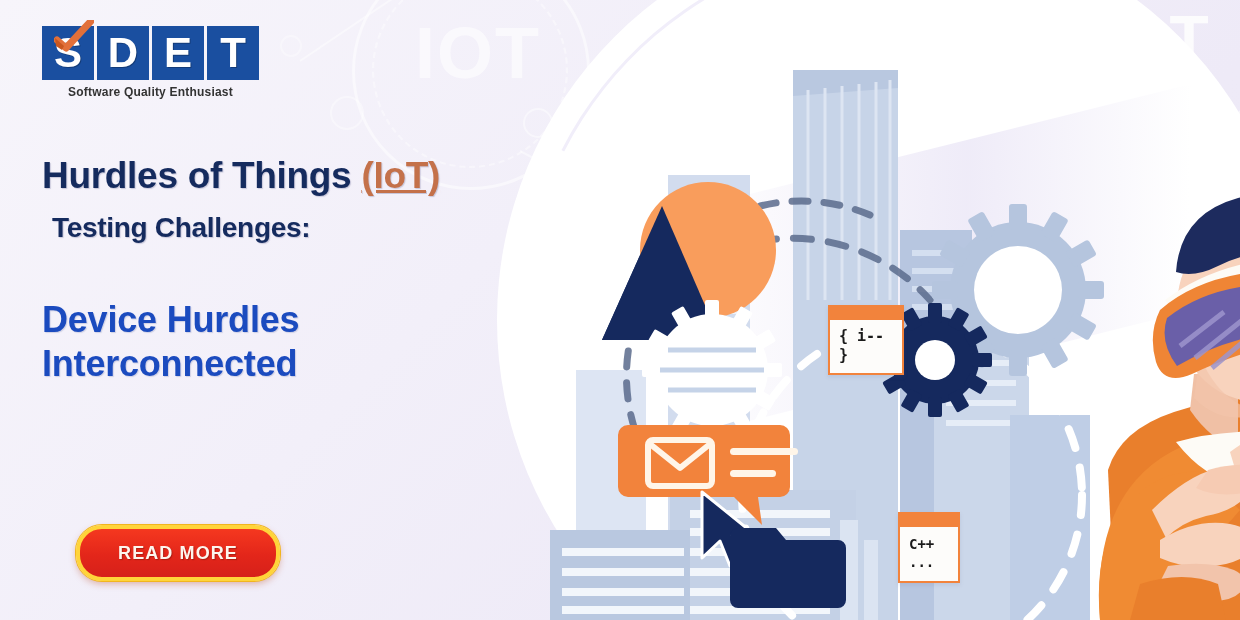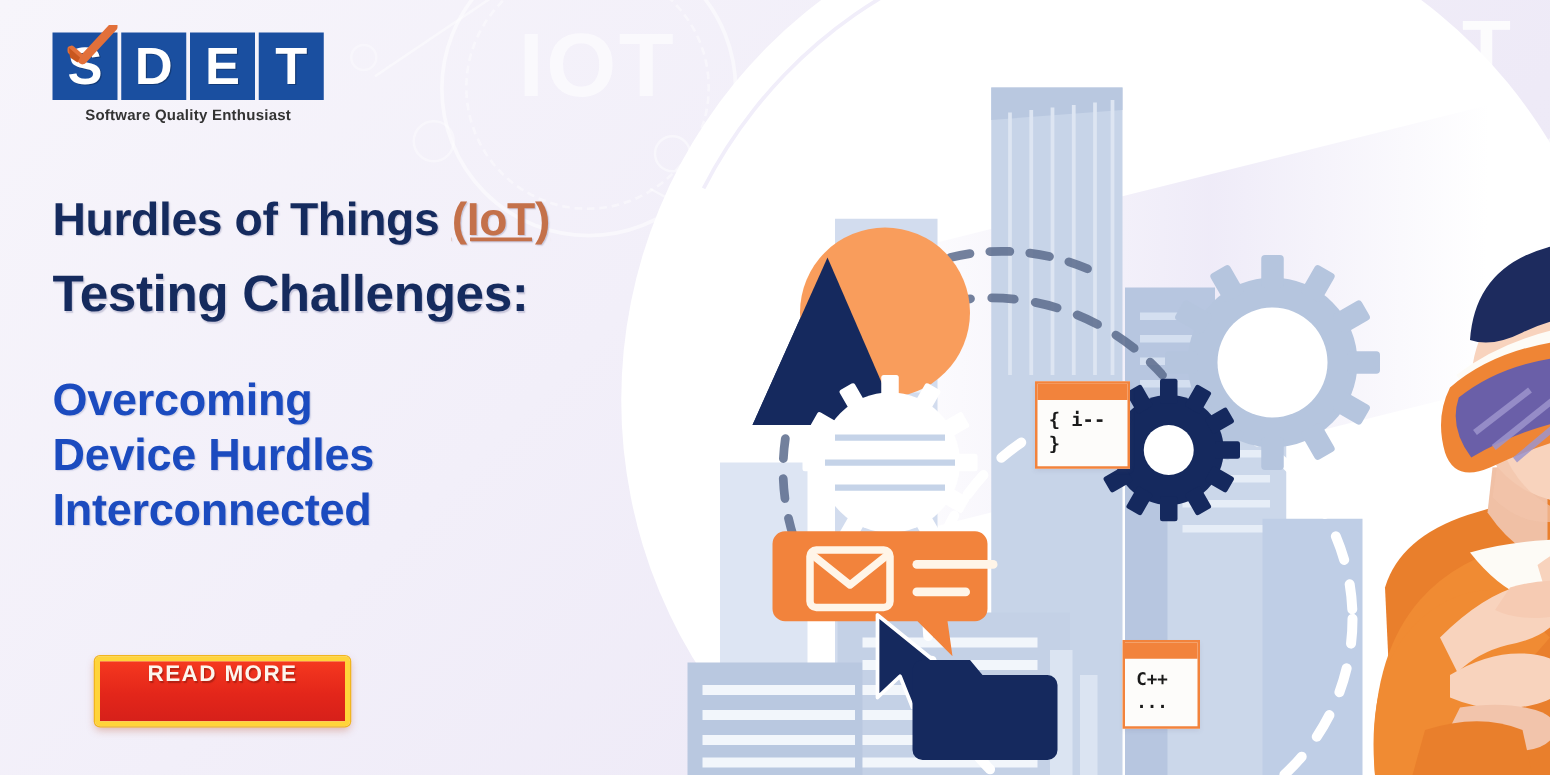--- a/index.html
+++ b/index.html
@@ -145,22 +145,22 @@
     font-size: 37px;
     font-weight: 700;
     color: #152b5e;
     letter-spacing: -.3px;
     white-space: nowrap;
     text-shadow: 1px 1px 1px rgba(120,120,160,.35);
   }
   .h-line1 .iot { color: #c4714a; text-decoration: underline; }
   .h-line2 {
     position: absolute;
-    left: 2px; top: 212px;
-    font-size: 41px;
+    left: 12px; top: 212px;
+    font-size: 28px;
     font-weight: 700;
     color: #152b5e;
     letter-spacing: -.3px;
     white-space: nowrap;
     text-shadow: 1px 1px 1px rgba(120,120,160,.35);
   }
   .sub {
     position: absolute;
     left: 2px; top: 298px;
     font-size: 36px;
@@ -169,25 +169,26 @@
     line-height: 1.22;
     letter-spacing: -.2px;
     text-shadow: 1px 1px 1px rgba(120,130,180,.3);
   }
 
   
   .cta {
     position: absolute;
     left: 36px; top: 525px;
     width: 196px; height: 48px;
-    border-radius: 4px;
+    border-radius: 26px;
     background: linear-gradient(180deg, #f5381f 0%, #e3261a 55%, #d6201a 100%);
     border: 4px solid #ffd43a;
     box-shadow: 0 0 0 1px #f1b51e, 0 3px 7px rgba(180,60,20,.35);
     display: flex;
+    align-items: center;
     justify-content: center;
     cursor: pointer;
   }
   .cta-label {
     color: #fdf6ee;
     font-size: 18px;
     font-weight: 700;
     letter-spacing: 1.1px;
     text-shadow: 1px 1px 1px rgba(120,20,10,.5);
   }
@@ -518,21 +519,20 @@
       </div>
       <div class="logo-tag">Software Quality Enthusiast</div>
     </div>
 
     <div class="h-line1">
       <span>Hurdles of Things </span><span class="iot">(IoT)</span>
     </div>
     <div class="h-line2">Testing Challenges:</div>
 
     <div class="sub">
-      <div>Overcoming</div>
       <div>Device Hurdles</div>
       <div>Interconnected</div>
     </div>
 
     <div class="cta">
       <span class="cta-label">READ MORE</span>
     </div>
   </div>
 
 </div>

